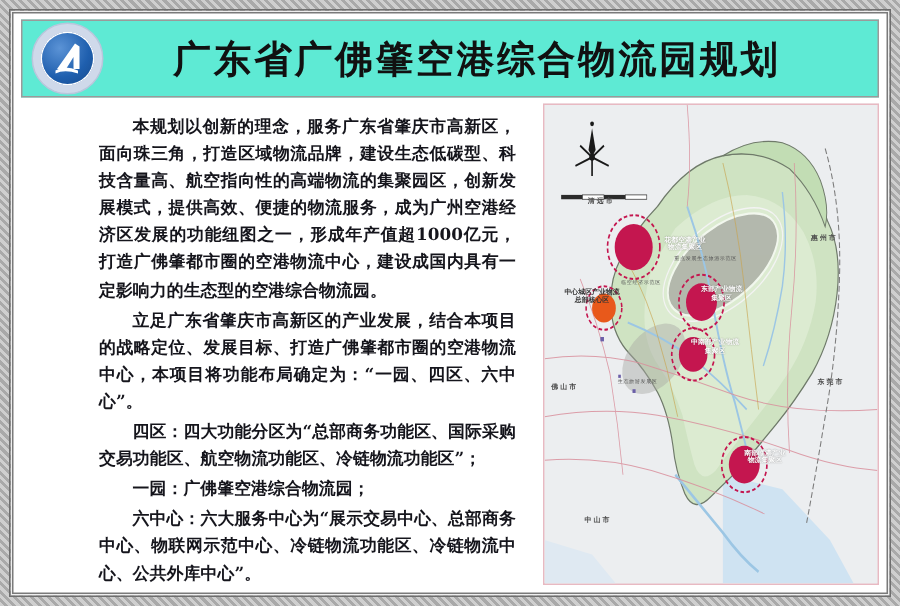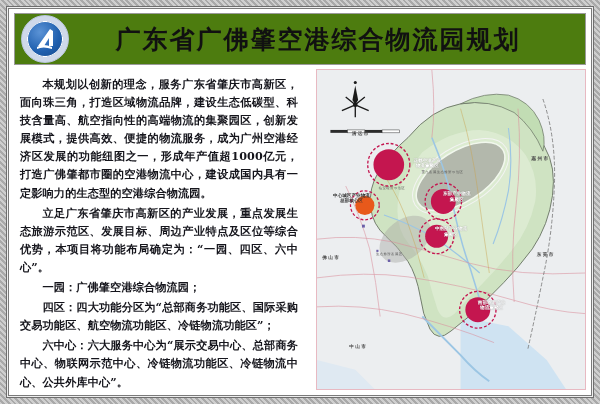--- a/index.html
+++ b/index.html
@@ -23,21 +23,21 @@
   .sheet{
     position:relative;width:100%;height:100%;
     background:#ffffff;box-sizing:border-box;
     border:1px solid #7a7a7a;
     padding:4px 5px 5px 5px;
     display:flex;flex-direction:column;gap:4px;
   }
   
   .titlebar{
     position:relative;height:52px;flex:0 0 52px;
-    background:#4d7c0f;border:1px solid #9a9a9a;
+    background:#5eead4;border:1px solid #9a9a9a;
     display:flex;align-items:center;
     box-sizing:border-box;
   }
   .logo{
     width:48px;height:48px;margin-left:6px;flex:0 0 48px;
     position:relative;
   }
   .logo .ring{
     position:absolute;inset:0;border-radius:50%;
     background:radial-gradient(circle at 50% 50%, #ffffff 0 54%, #cfd9ea 54% 72%, #f2f5fa 72% 100%);
@@ -49,21 +49,21 @@
   }
   .logo svg{position:absolute;left:7px;top:7px;}
   .titletext{
     flex:1;text-align:center;
     font-family:"DejaVu Serif","Liberation Serif",serif;
     font-size:25px;font-weight:700;color:#111;
     letter-spacing:2px;padding-right:18px;white-space:nowrap;
   }
   
   .content{
-    flex:1;display:flex;gap:10px;min-height:0;
+    flex:1;display:flex;gap:10px;min-height:0;margin-left:46px;
   }
   .textcol{
     width:292px;flex:0 0 292px;
     padding:6px 8px 0 6px;box-sizing:border-box;
     overflow:hidden;
   }
   .textcol p{
     margin:0 0 2px 0;
     font-family:"DejaVu Serif","Liberation Serif",serif;
     font-size:11.2px;line-height:18.1px;color:#15151c;
@@ -108,23 +108,23 @@
           <path d="M9 25 Q15 21 24 25 L24 27 Q15 24 9 27 Z" fill="#ffffff"></path>
         </svg>
       </div>
       <div class="titletext">广东省广佛肇空港综合物流园规划</div>
     </div>
 
     <div class="content">
 
       <div class="textcol">
         <p class="indent">本规划以创新的理念，服务广东省肇庆市高新区，面向珠三角，打造区域物流品牌，建设生态低碳型、科技含量高、航空指向性的高端物流的集聚园区，创新发展模式，提供高效、便捷的物流服务，成为广州空港经济区发展的功能纽图之一，形成年产值超1000亿元，打造广佛肇都市圈的空港物流中心，建设成国内具有一定影响力的生态型的空港综合物流园。</p>
-        <p class="indent">立足广东省肇庆市高新区的产业发展，重点发展生态旅游示范区、发展目标、周边产业特点及区位等综合优势，本项目将功能布局确定为：“一园、四区、六中心”。</p>
+        <p class="indent">立足广东省肇庆市高新区的产业发展，结合本项目的战略定位、发展目标、打造广佛肇都市圈的空港物流中心，本项目将功能布局确定为：“一园、四区、六中心”。</p>
+        <p class="indent">四区：四大功能分区为“总部商务功能区、国际采购交易功能区、航空物流功能区、冷链物流功能区”；</p>
         <p class="indent">一园：广佛肇空港综合物流园；</p>
-        <p class="indent">四区：四大功能分区为“总部商务功能区、国际采购交易功能区、航空物流功能区、冷链物流功能区”；</p>
         <p class="indent">六中心：六大服务中心为“展示交易中心、总部商务中心、物联网示范中心、冷链物流功能区、冷链物流中心、公共外库中心”。</p>
       </div>
 
       <div class="mapcol">
         <svg class="mapsvg" viewBox="0 0 280 330" preserveAspectRatio="none">
           <rect x="0" y="0" width="280" height="330" fill="#eceef0"></rect>
 
           <path d="M150 255 L200 265 L240 300 L260 330 L150 330 Z" fill="#cfe3f2"></path>
           <path d="M0 300 L40 310 L60 330 L0 330 Z" fill="#dfe9f2"></path>
 

